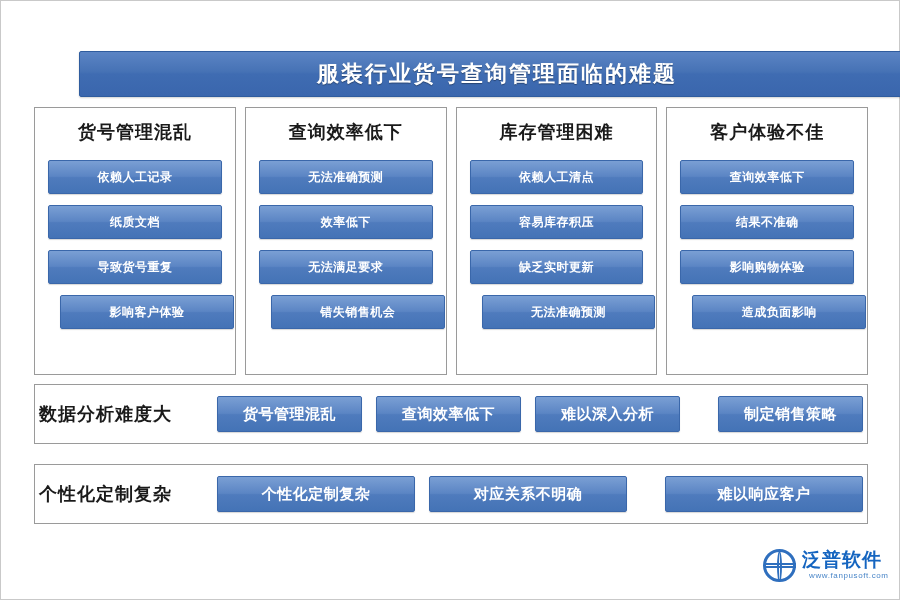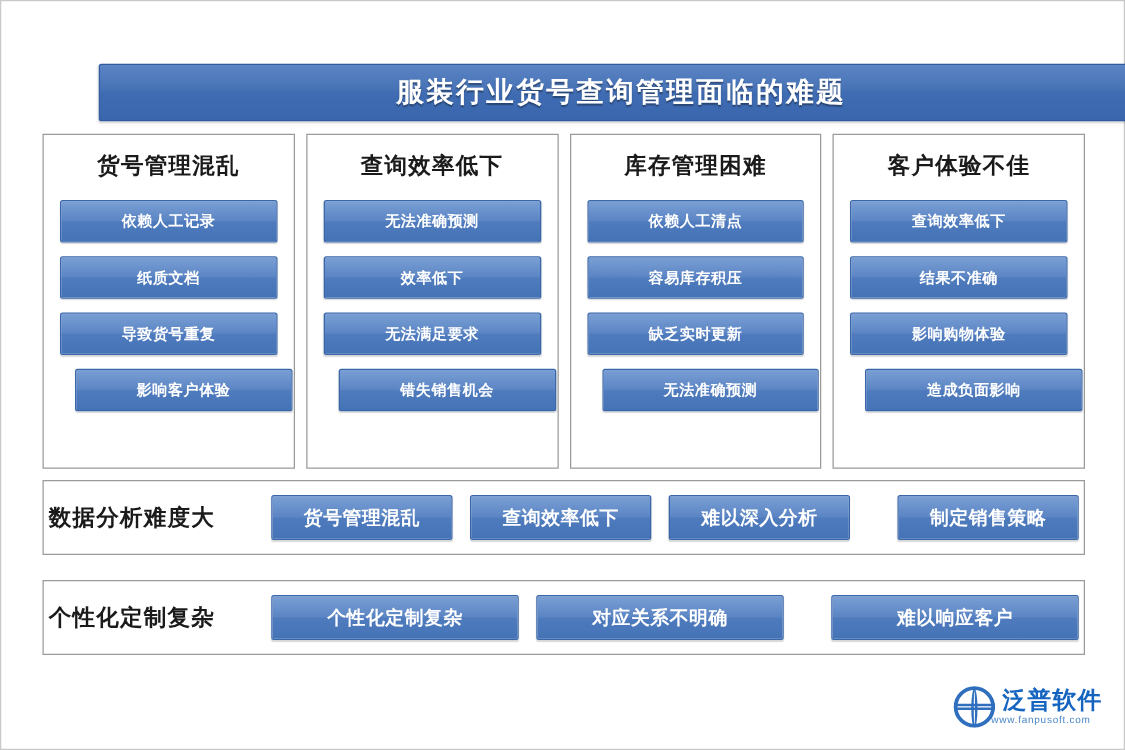--- a/index.html
+++ b/index.html
@@ -227,21 +227,21 @@
     position: absolute;
     left: 39px; top: 1px;
     font-size: 19px;
     font-weight: bold;
     color: #1565c0;
     letter-spacing: 1px;
     white-space: nowrap;
   }
   .brand .en {
     position: absolute;
-    left: 30px; top: 25px;
+    left: 46px; top: 25px;
     font-size: 8px;
     color: #4a86c8;
     letter-spacing: 0.6px;
     white-space: nowrap;
   }
 </style>
 </head>
 <body>
 
 <div class="page">

